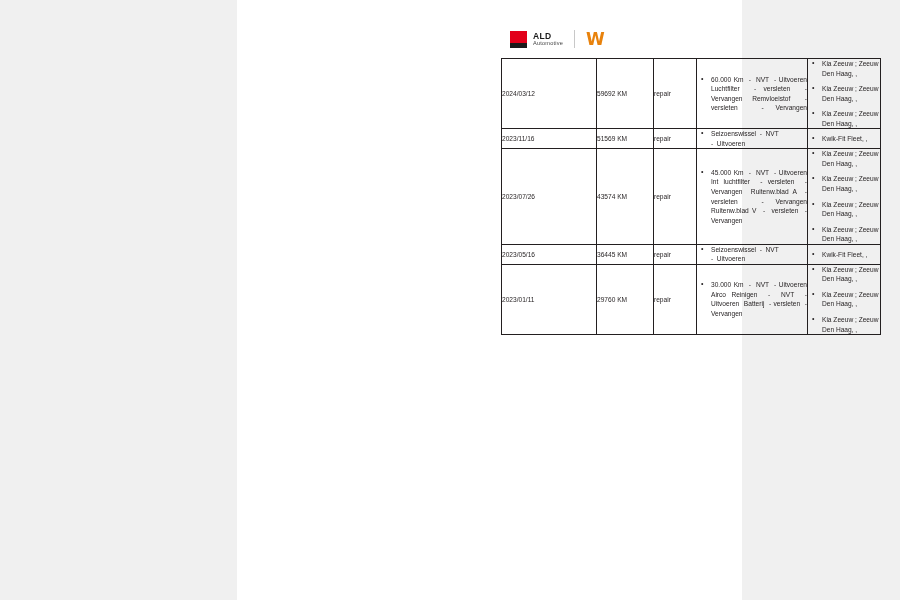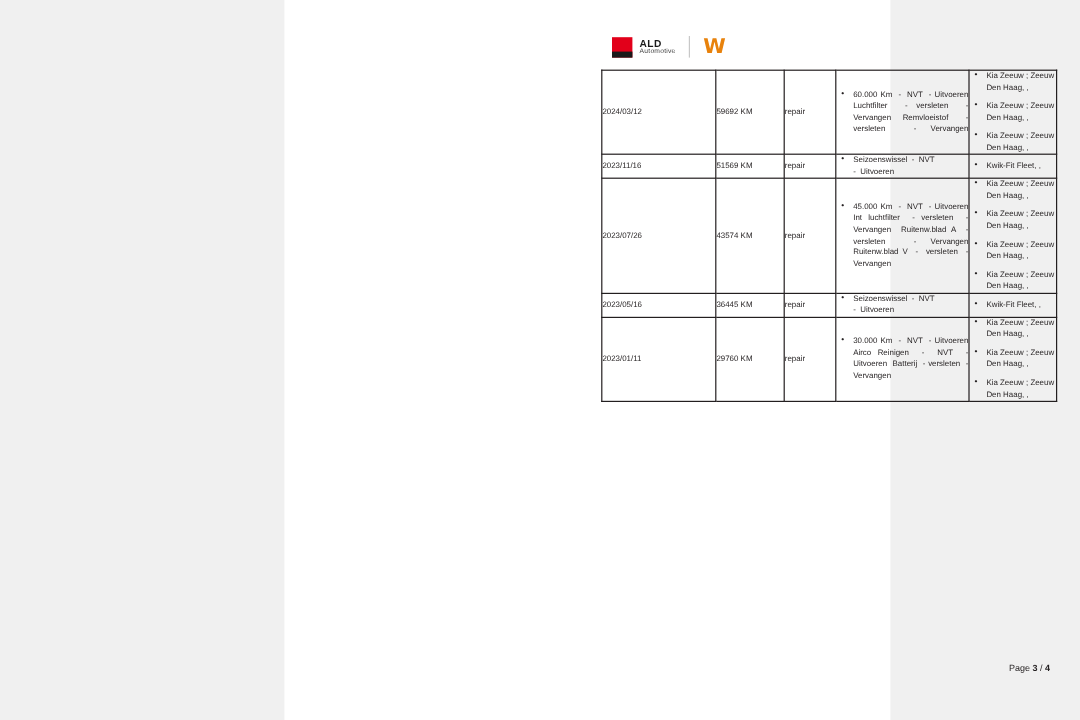--- a/index.html
+++ b/index.html
@@ -275,21 +275,15 @@
                 </li>
               <li>
                   <span class="wline">Kia Zeeuw ; Zeeuw Den Haag, ,</span>
                 </li>
             </ul>
           </td>
         </tr>
       </tbody>
     </table>
 
-    <div class="footer">
-      <span>Page</span>
-      <b>3</b>
-      <span>/</span>
-      <b>4</b>
-    </div>
 
   </div>
 </div>
 
 </body></html>

